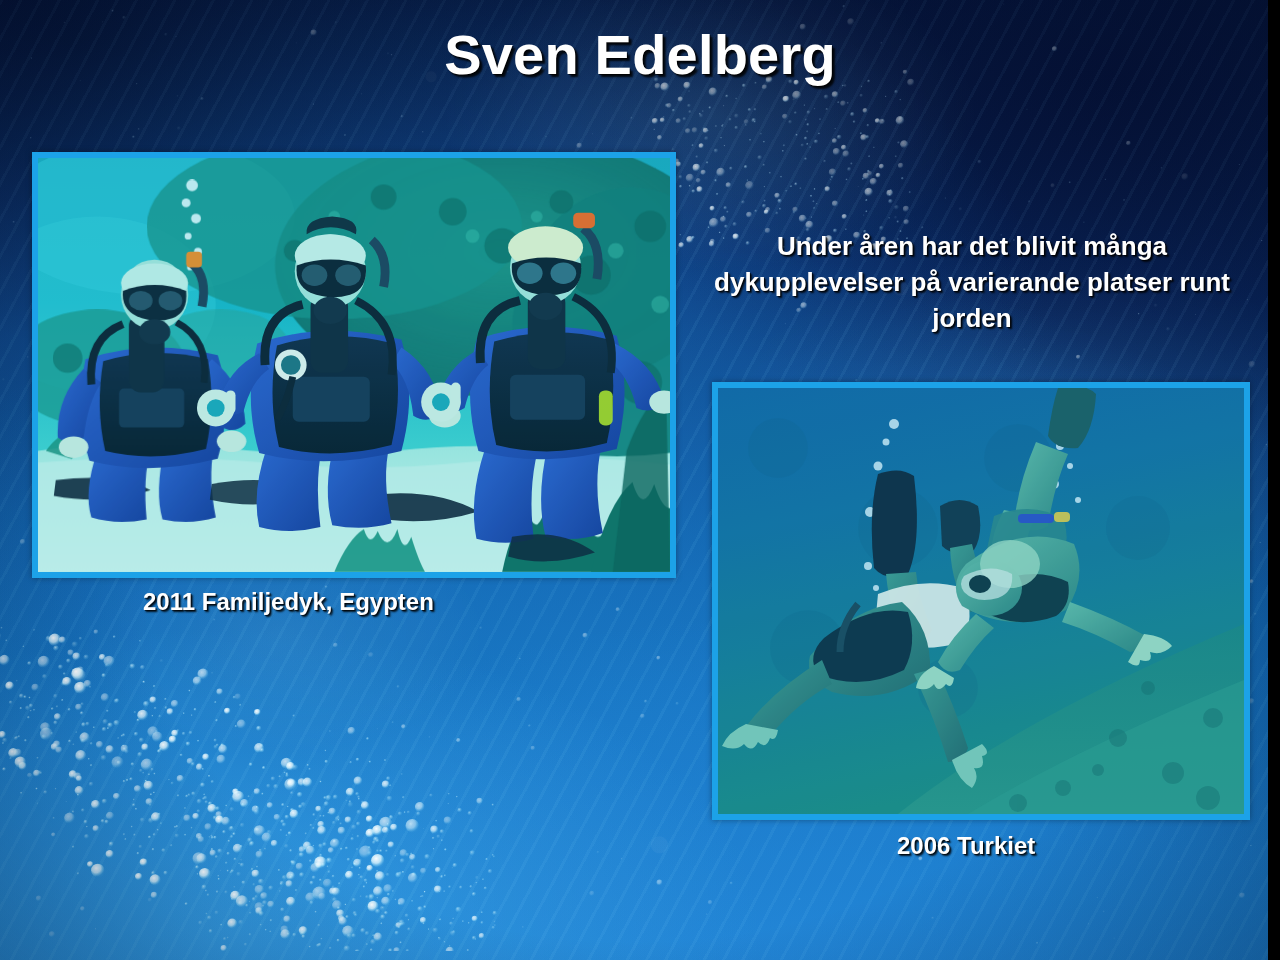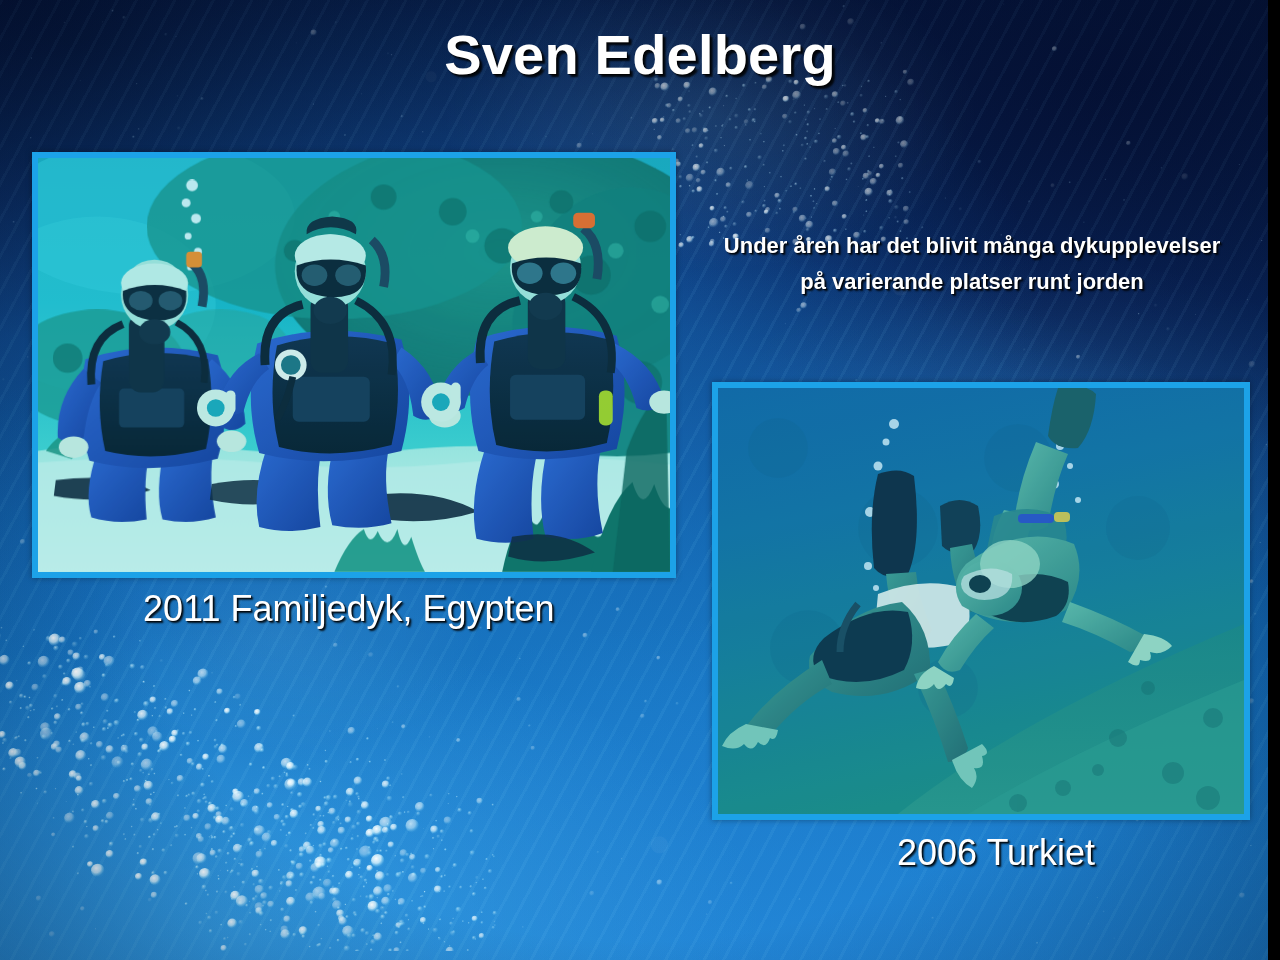--- a/index.html
+++ b/index.html
@@ -61,41 +61,41 @@
     font-size:56px;font-weight:bold;color:#ffffff;
     letter-spacing:.2px;
     text-shadow:3px 3px 2px rgba(0,0,0,.85), 1px 1px 0 rgba(0,0,0,.7);
     white-space:nowrap;
   }
 
   
   #body-text{
     position:absolute;left:712px;top:228px;width:520px;
     text-align:center;
-    font-size:22px;font-weight:bold;line-height:36px;color:#ffffff;
+    font-size:26px;font-weight:bold;line-height:36px;color:#ffffff;
     text-shadow:2px 2px 2px rgba(0,0,0,.85), 1px 1px 0 rgba(0,0,0,.6);
   }
 
   
   .photo-frame{
     position:absolute;
     border:6px solid #1ca2e8;
     box-sizing:border-box;
     overflow:hidden;
     background:#0a4a72;
     box-shadow:0 0 6px rgba(0,0,0,.35);
   }
   #photo-egypt{left:32px;top:152px;width:644px;height:426px;}
   #photo-turkey{left:712px;top:382px;width:538px;height:438px;}
   .photo-frame svg{display:block;width:100%;height:100%;}
 
   
   .caption{
     position:absolute;
-    font-size:36px;font-weight:normal;color:#ffffff;
+    font-size:24px;font-weight:bold;color:#ffffff;
     text-shadow:2px 2px 2px rgba(0,0,0,.85), 1px 1px 0 rgba(0,0,0,.6);
     white-space:nowrap;
   }
   #caption-egypt{left:143px;top:588px;}
   #caption-turkey{left:897px;top:832px;text-align:right;}
 </style>
 </head>
 <body>
 
 <div id="slide">

